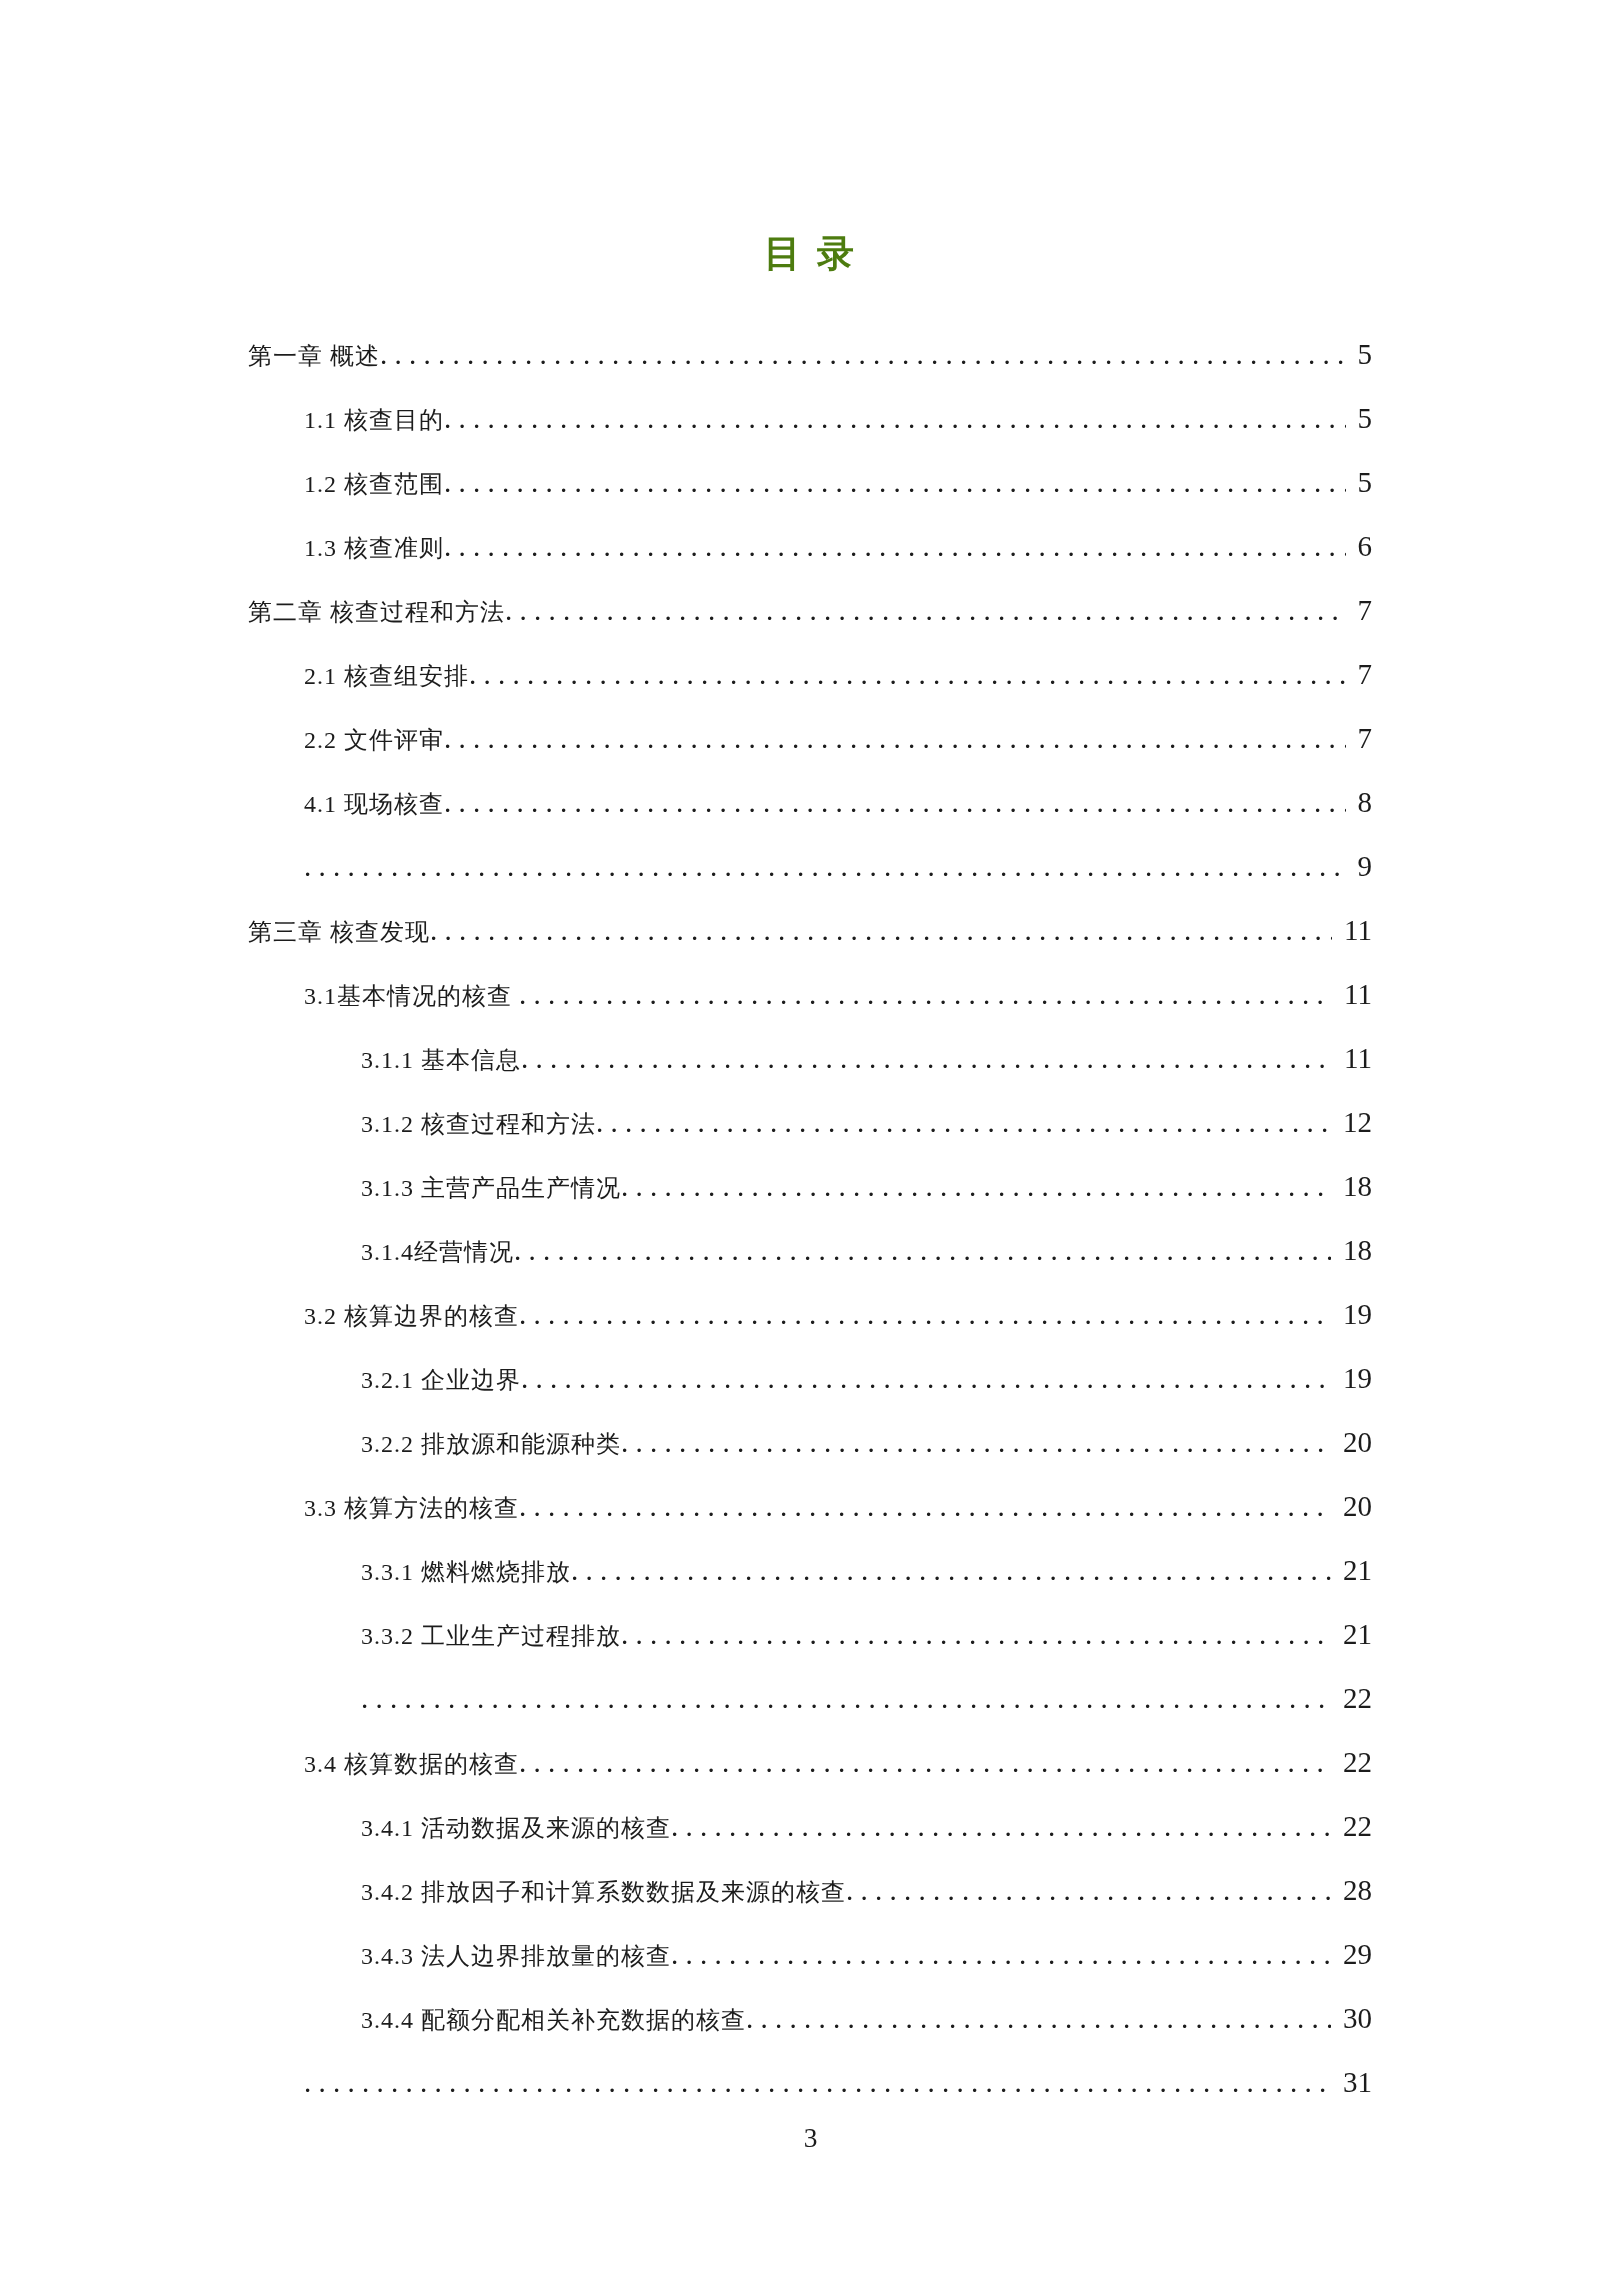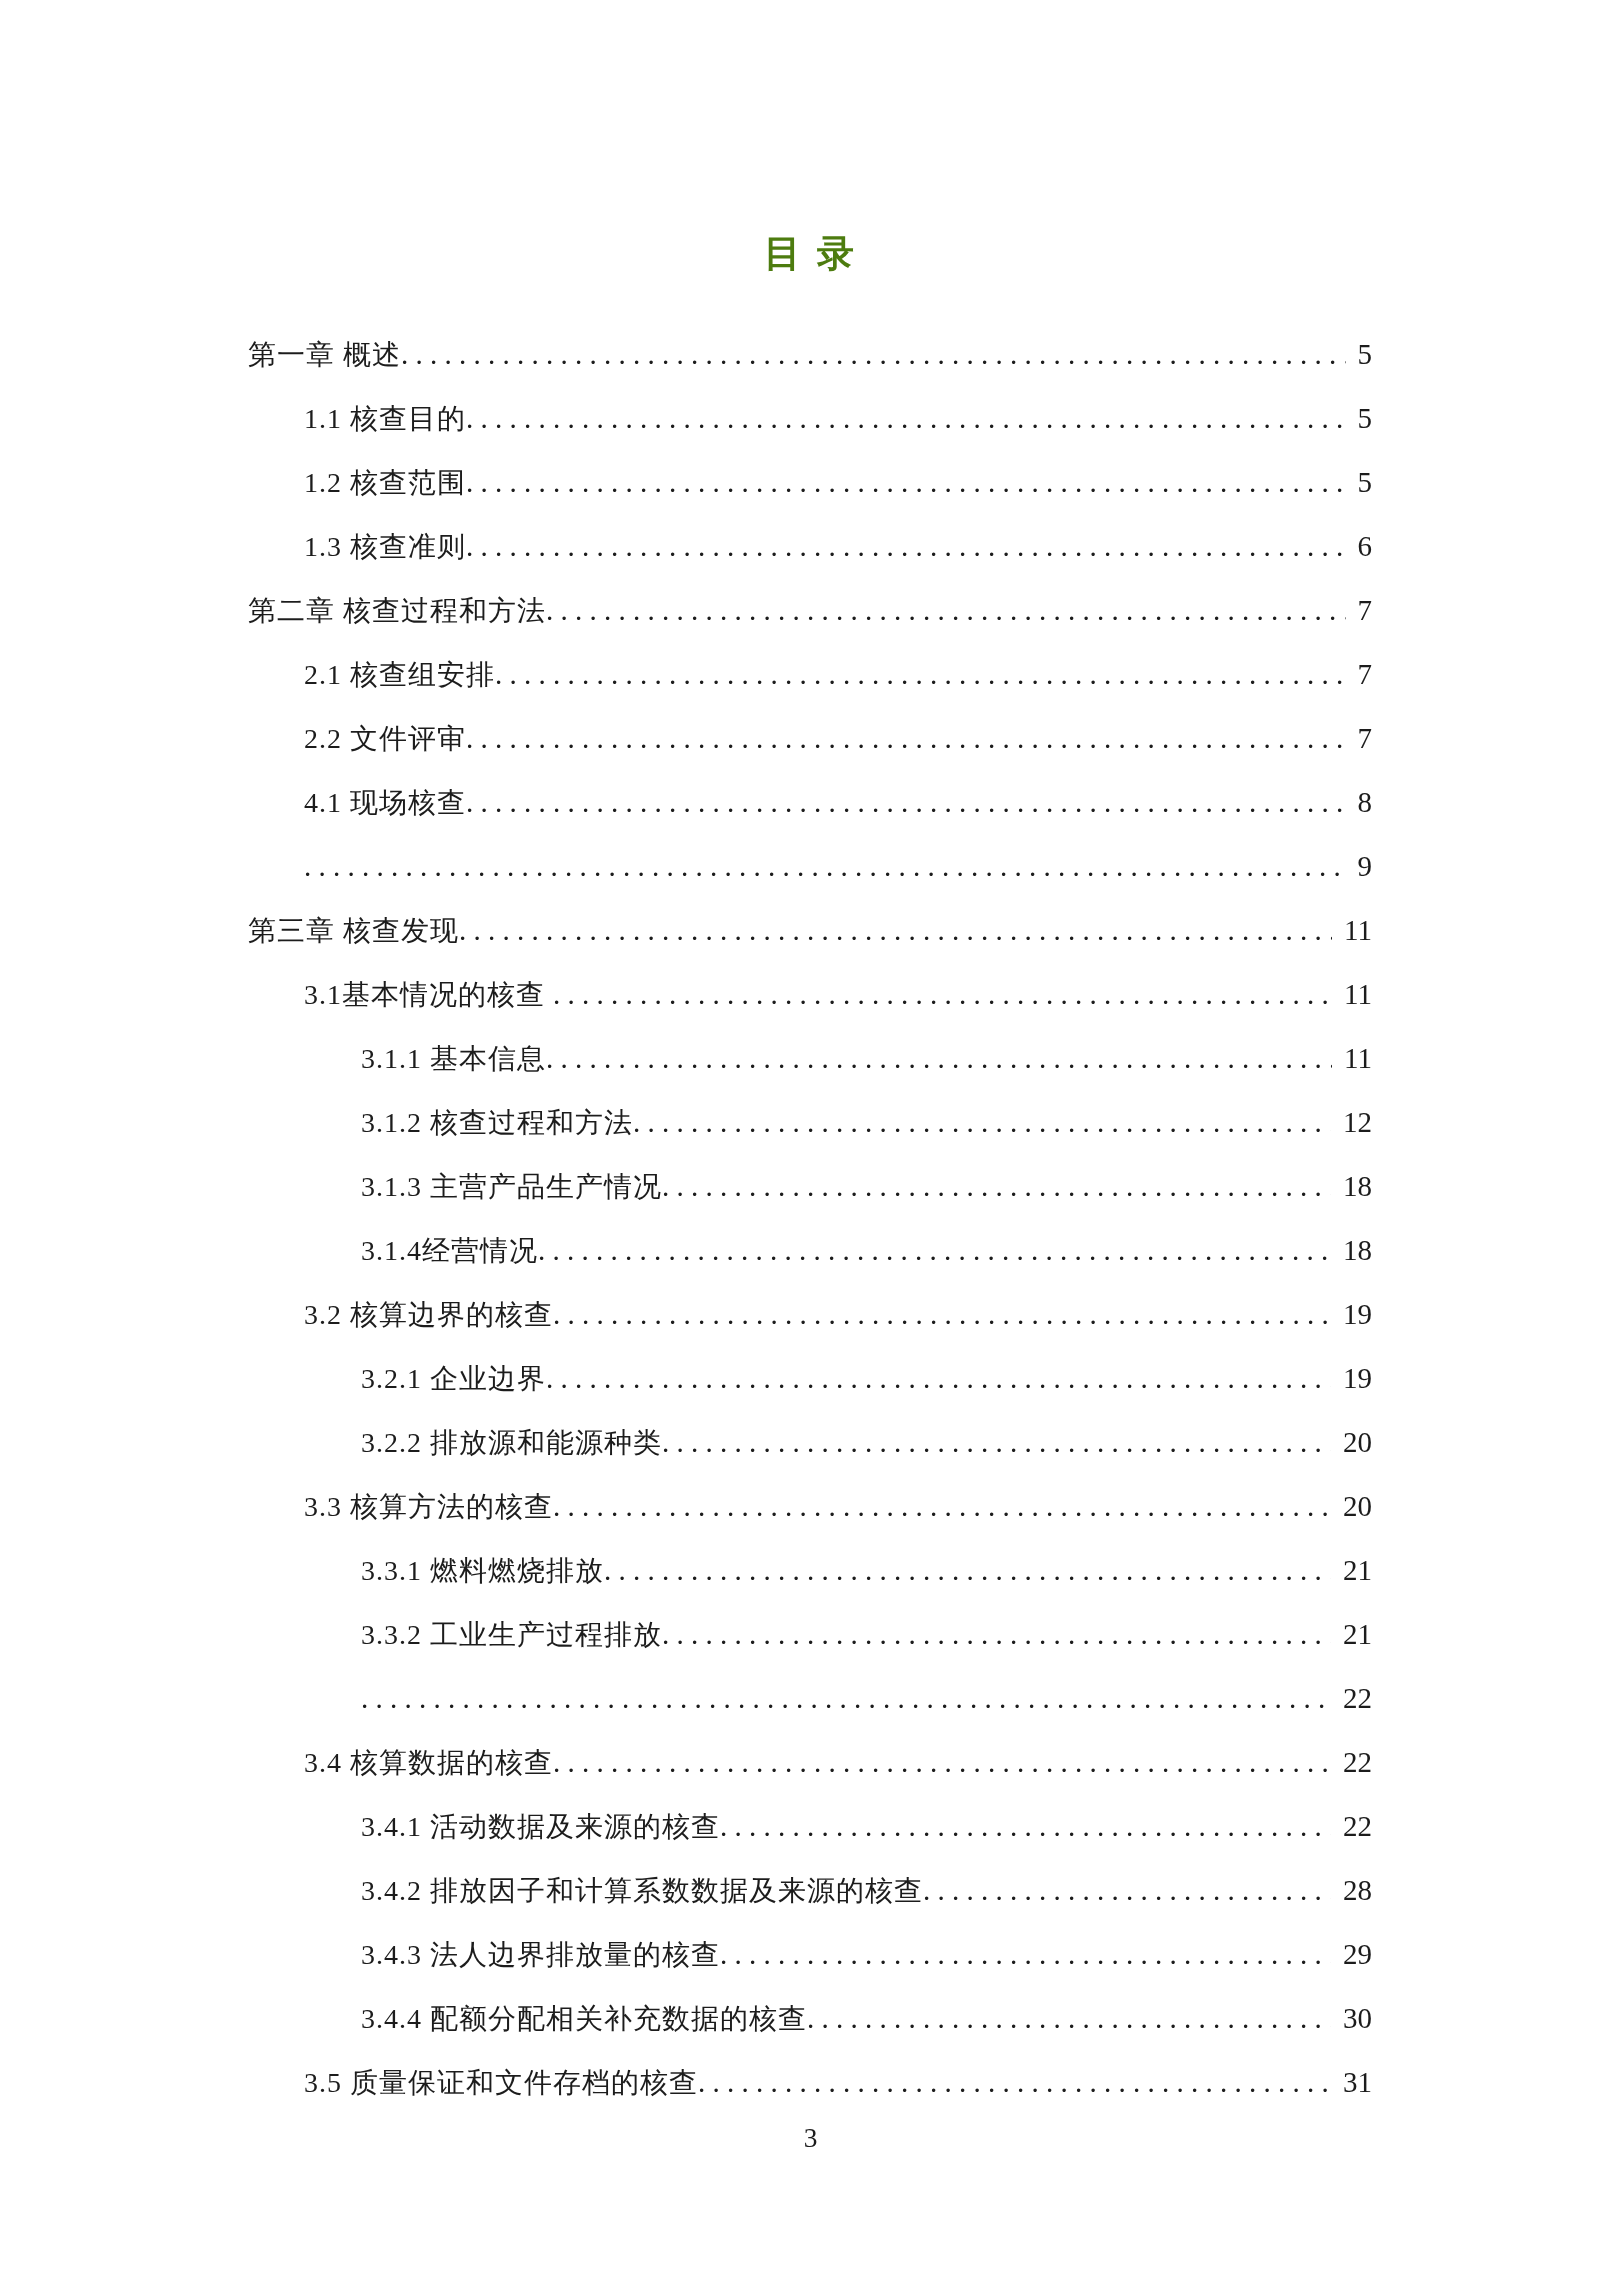--- a/index.html
+++ b/index.html
@@ -37,21 +37,21 @@
   .toc-row {
     display: flex;
     align-items: baseline;
     height: 64px;
     white-space: pre;
   }
   .toc-row.lvl2 { padding-left: 56px; justify-content: space-between; }
   .toc-row.lvl3 { padding-left: 113px; }
   .toc-label {
     flex: 0 0 auto;
-    font-size: 28px;
+    font-size: 24px;
     line-height: 39px;
     letter-spacing: 1px;
     white-space: pre;
   }
   .toc-dots {
     flex: 1 1 auto;
     min-width: 0;
     overflow: hidden;
     font-size: 29px;
     line-height: 39px;
@@ -210,21 +210,20 @@
       <span class="toc-label">3.4.3 法人边界排放量的核查</span>
       <span class="toc-dots">. . . . . . . . . . . . . . . . . . . . . . . . . . . . . . . . . . . . . . . . . . . . . . . . . . . . . . . . . . . . . . . . . . . . . . . . . . . . . . . . . . . . . . . . . . . . . . . . . . . . . . . . . . . . . . . . . . . . . . . . . . . . . . . . . . . . . . . . . . . . . . . . . . . . . . . . . . . . . . . . . . . . . . . . . . </span>
       <span class="toc-page">29</span>
     </div>
       <div class="toc-row lvl3">
       <span class="toc-label">3.4.4 配额分配相关补充数据的核查</span>
       <span class="toc-dots">. . . . . . . . . . . . . . . . . . . . . . . . . . . . . . . . . . . . . . . . . . . . . . . . . . . . . . . . . . . . . . . . . . . . . . . . . . . . . . . . . . . . . . . . . . . . . . . . . . . . . . . . . . . . . . . . . . . . . . . . . . . . . . . . . . . . . . . . . . . . . . . . . . . . . . . . . . . . . . . . . . . . . . . . . . </span>
       <span class="toc-page">30</span>
     </div>
       <div class="toc-row lvl2">
-      <span class="toc-label">3.5 质量保证和文件存档的核查</span>
       <span class="toc-dots">. . . . . . . . . . . . . . . . . . . . . . . . . . . . . . . . . . . . . . . . . . . . . . . . . . . . . . . . . . . . . . . . . . . . . . . . . . . . . . . . . . . . . . . . . . . . . . . . . . . . . . . . . . . . . . . . . . . . . . . . . . . . . . . . . . . . . . . . . . . . . . . . . . . . . . . . . . . . . . . . . . . . . . . . . . </span>
       <span class="toc-page">31</span>
     </div>
     </div>
 
   <div class="page-footer">3</div>
 
 </div>
 
 

